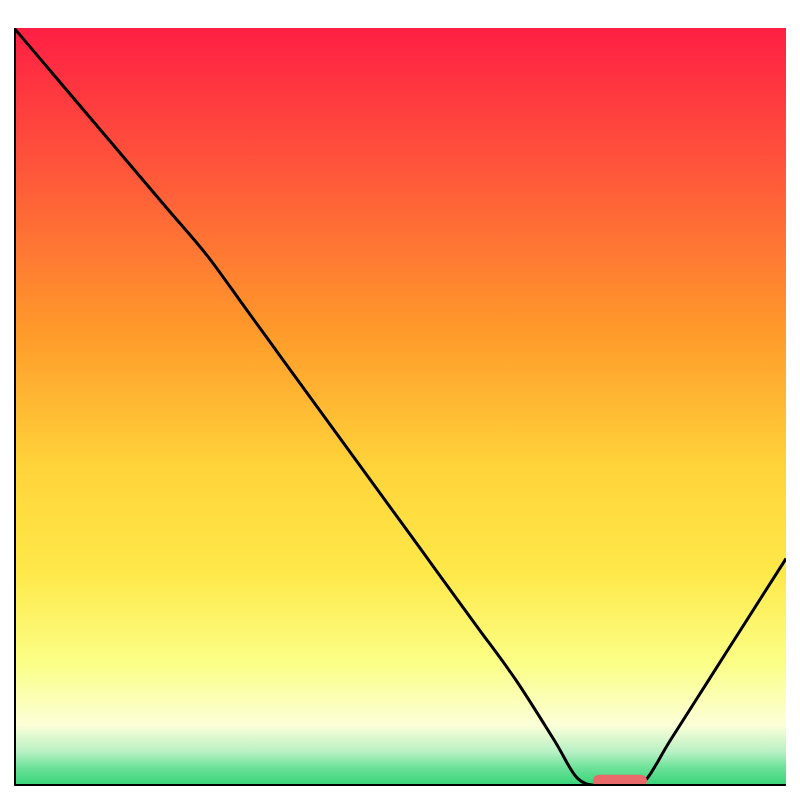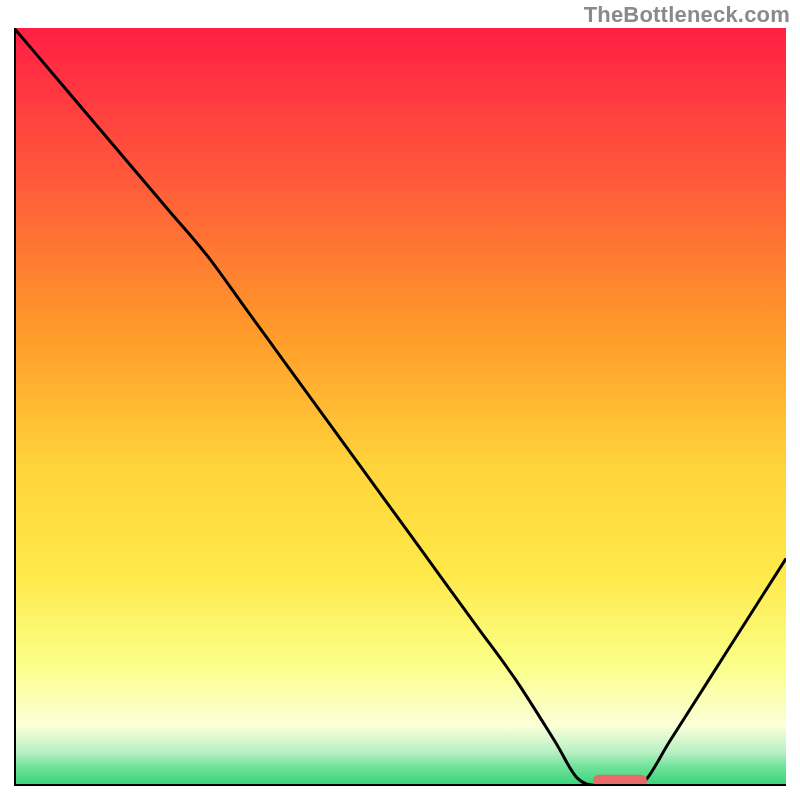--- a/index.html
+++ b/index.html
@@ -35,21 +35,20 @@
   svg {
     width: 100%;
     height: 100%;
     display: block;
   }
 </style>
 </head>
 <body>
 
 <div class="container">
-  <div class="watermark">TheBottleneck.com</div>
 
   <div class="plot">
     <svg viewBox="0 0 772 758" preserveAspectRatio="none">
       <defs>
         <linearGradient id="bg-grad" x1="0" y1="0" x2="0" y2="1">
         <stop offset="0.00%" stop-color="#ff1f44"></stop>
             <stop offset="20.00%" stop-color="#ff5a3a"></stop>
             <stop offset="40.00%" stop-color="#ff9a2a"></stop>
             <stop offset="58.00%" stop-color="#ffd43a"></stop>
             <stop offset="72.00%" stop-color="#ffe94a"></stop>

